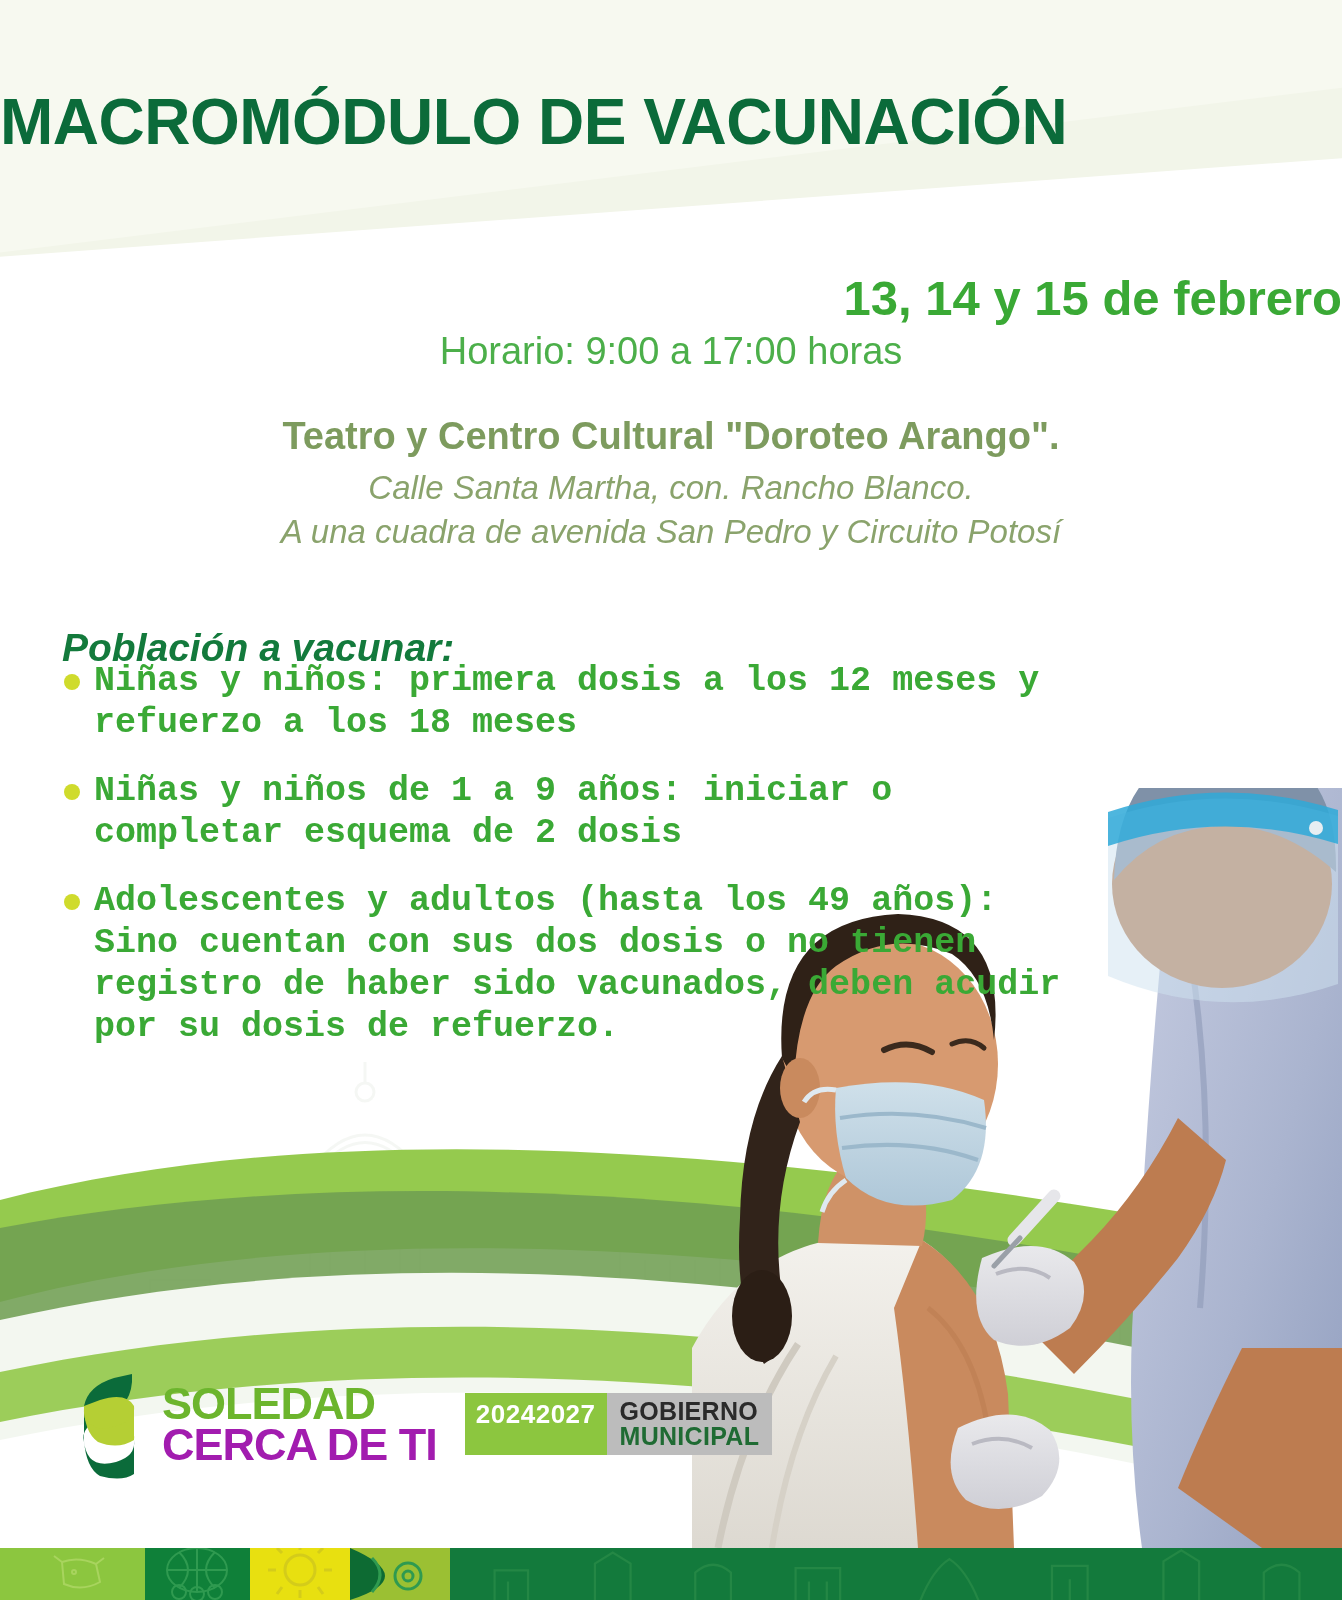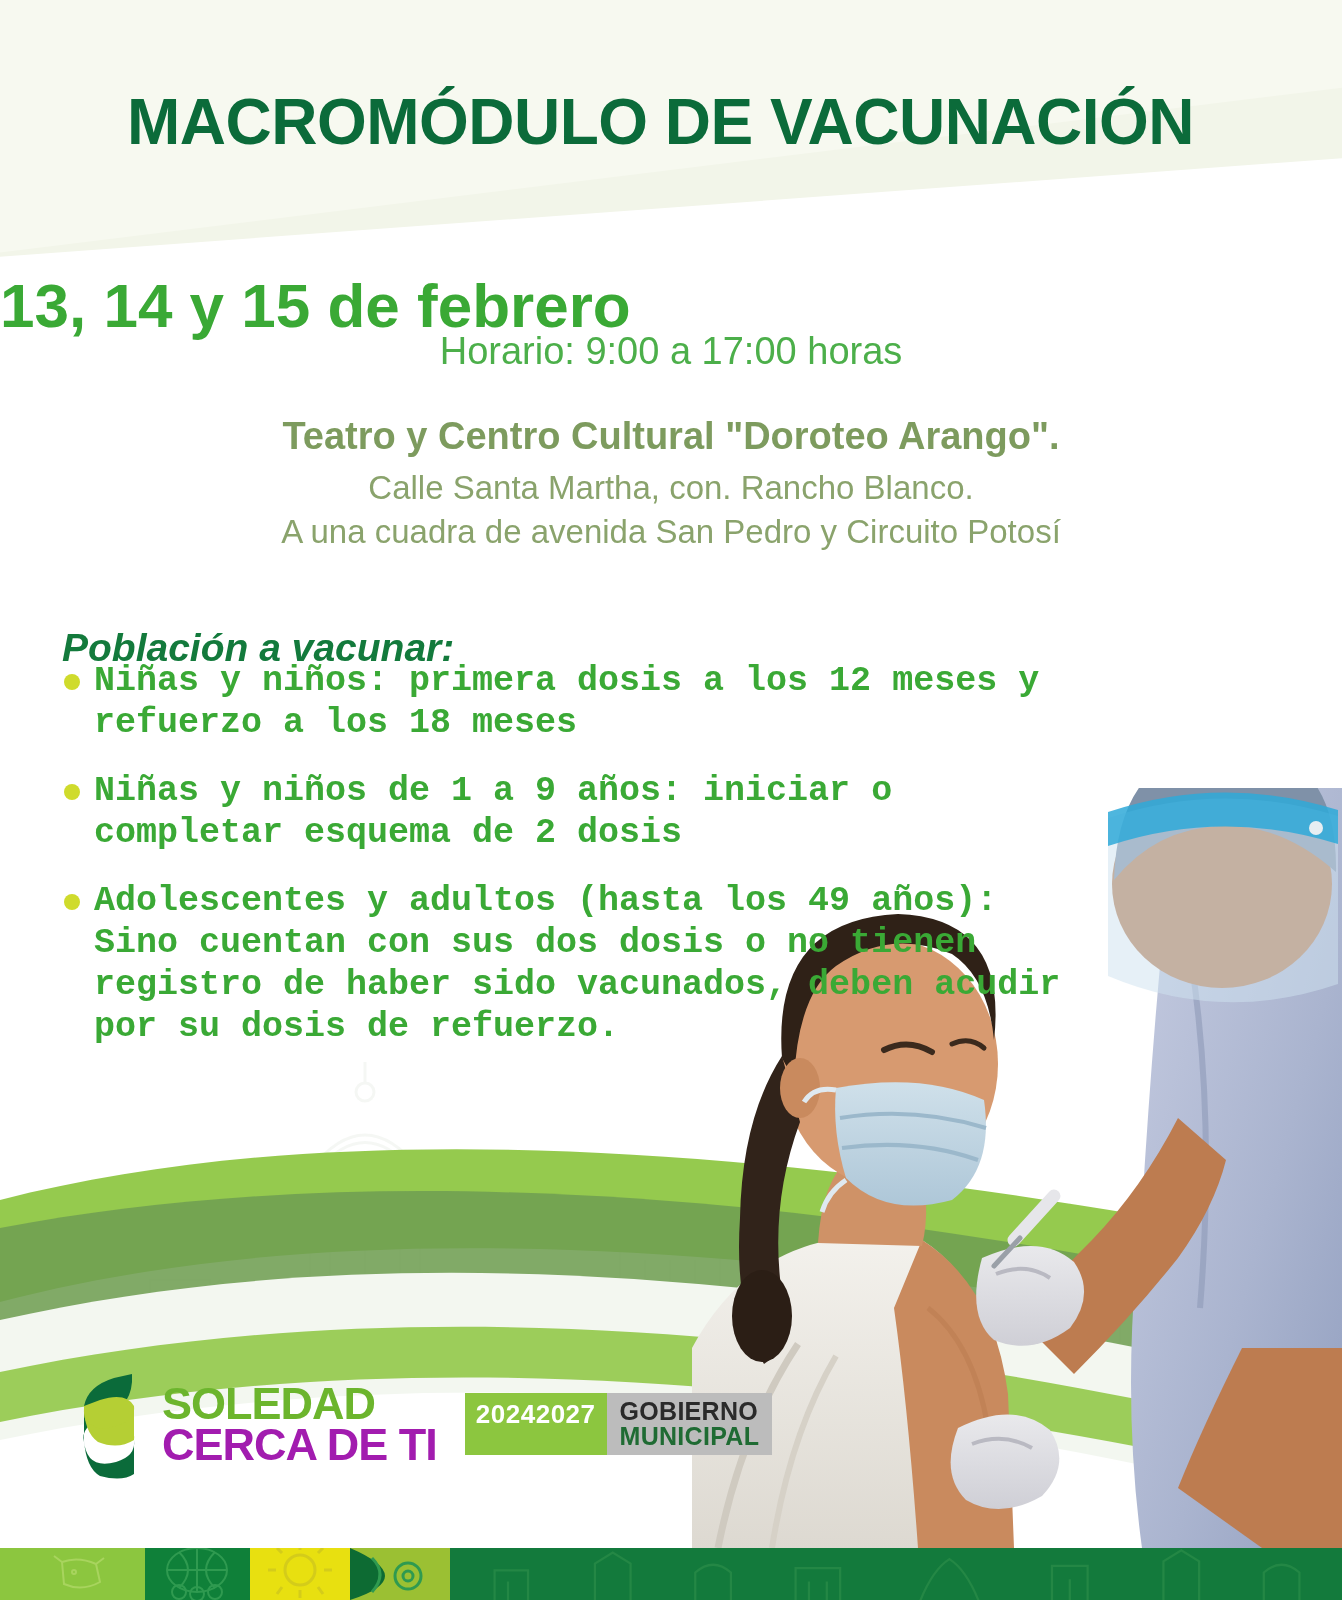--- a/index.html
+++ b/index.html
@@ -44,33 +44,33 @@
   .photo {
     position:absolute; right:0; bottom:52px;
     width:720px; height:760px;
     overflow:hidden;
   }
   .photo svg { display:block; width:720px; height:760px; }
 
   
   .title {
     position:absolute; left:0; top:88px; width:1321px;
-    text-align:center;
+    text-align:left;
     color:#0b6b3a;
     font-weight:bold;
     font-size:64px;
     line-height:1.08;
     letter-spacing:-0.5px;
   }
   .date {
     position:absolute; left:0; top:272px; width:1342px;
-    text-align:left;
+    text-align:right;
     color:#3aa935;
     font-weight:bold;
-    font-size:62px;
+    font-size:49px;
     line-height:1.1;
   }
   .schedule {
     position:absolute; left:0; top:330px; width:1342px;
     text-align:center;
     color:#4caf4a;
     font-size:38px;
     line-height:1.15;
   }
   .venue {
@@ -78,20 +78,21 @@
     text-align:center;
     color:#7d9b5e;
     font-weight:bold;
     font-size:38px;
     line-height:1.12;
   }
   .venue-sub {
     position:absolute; left:0; top:466px; width:1342px;
     text-align:center;
     color:#8aa36c;
+    font-style:italic;
     font-size:33px;
     line-height:1.32;
   }
 
   .pop-head {
     position:absolute; left:62px; top:626px;
     color:#137a3c;
     font-weight:bold;
     font-style:italic;
     font-size:39px;

